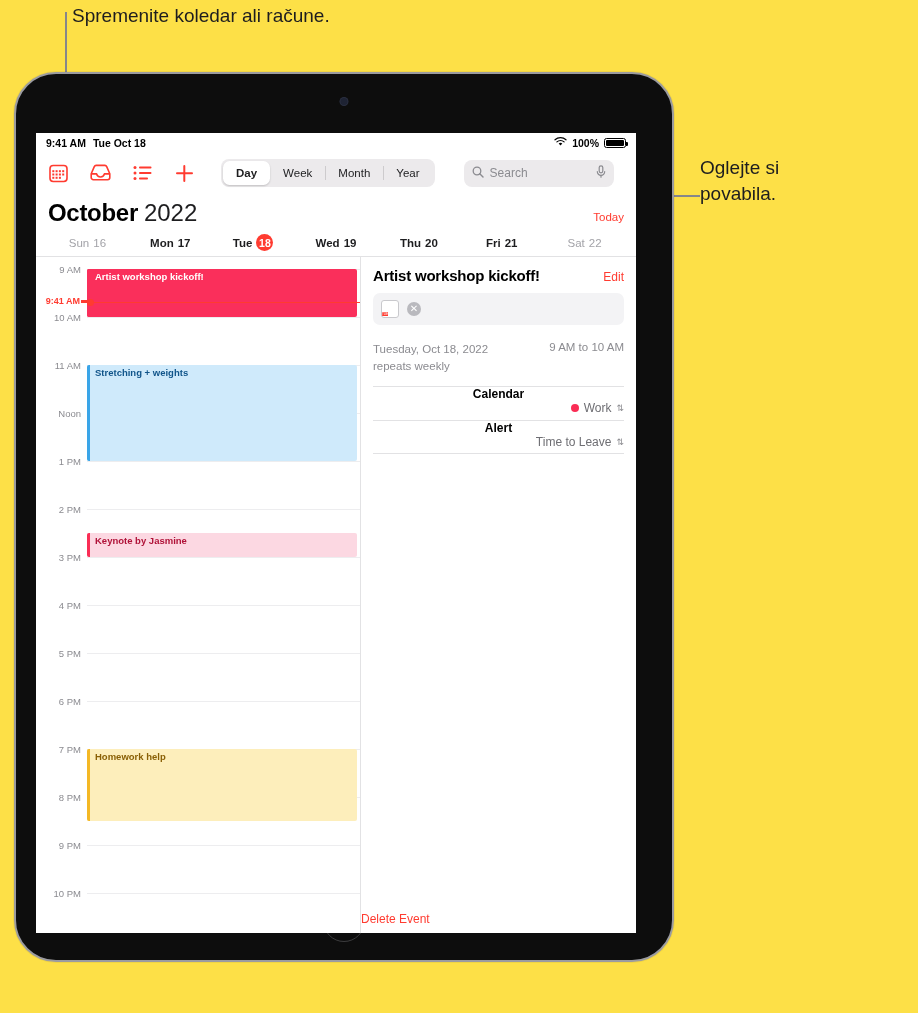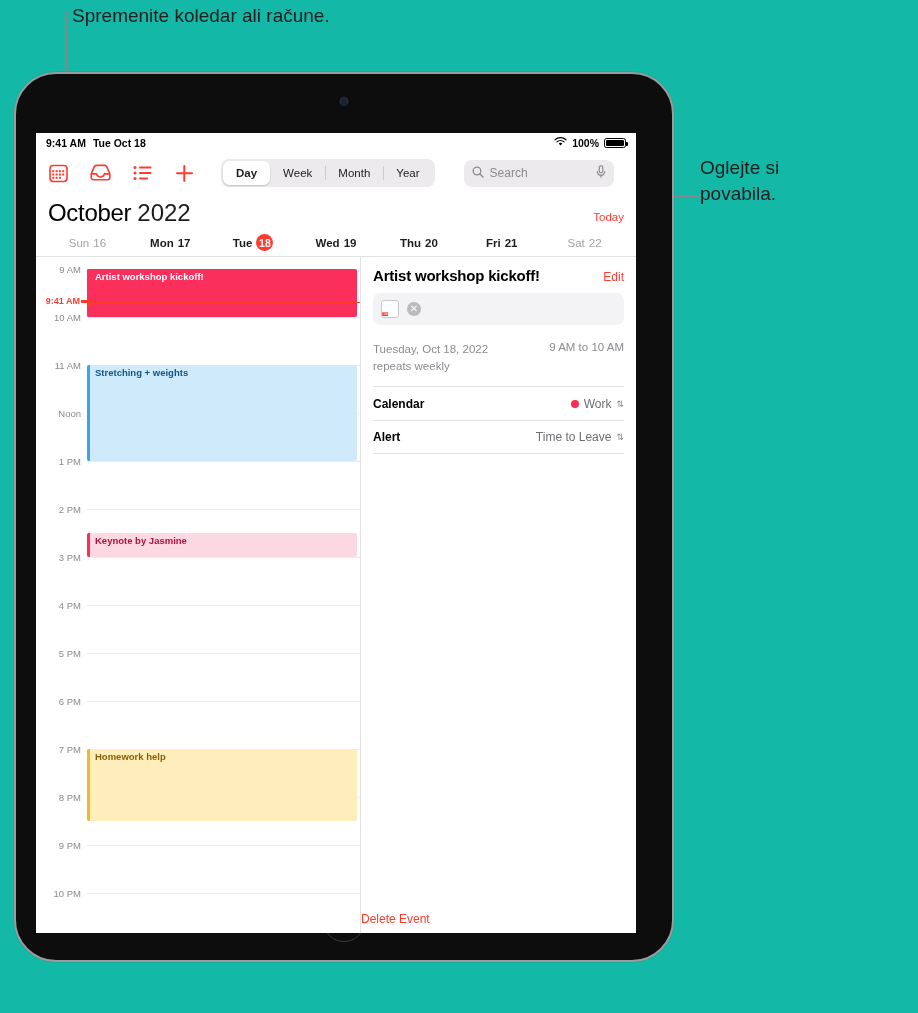--- a/index.html
+++ b/index.html
@@ -2,21 +2,21 @@
 <html><head>
 <meta charset="utf-8">
 <style>
   * { box-sizing: border-box; margin: 0; padding: 0; }
   html, body {
     width: 918px; height: 1013px;
     background: #ffffff;
     font-family: "Liberation Sans", sans-serif;
     overflow: hidden;
   }
-  #root { position: relative; width: 918px; height: 1013px; background:#14b8a6; }
+  #root { position: relative; width: 918px; height: 1013px; background:#fde047; }
 
   
   .callout-text {
     position: absolute;
     font-size: 19px;
     color: #1d1d1f;
     line-height: 1.35;
     white-space: pre-line;
   }
   #callout-top { left: 72px; top: 3px; }
@@ -91,21 +91,21 @@
     margin-left: 29px;
     display:flex; align-items:center; gap:6px;
     background:#eceaec; border-radius:8px; height:27px; width:150px; padding: 0 8px;
   }
   .searchbox .ph { font-size:12px; color:#8b8b90; flex:1; }
 
   
   #monthbar {
     display:flex; align-items:baseline; padding: 6px 12px 2px 12px;
   }
-  #month-name { font-size:24px; font-weight:normal; color:#000; letter-spacing:-.3px; }
+  #month-name { font-size:24px; font-weight:bold; color:#000; letter-spacing:-.3px; }
   #month-year { font-size:24px; font-weight:normal; color:#1d1d1f; margin-left:6px; }
   #today-btn { margin-left:auto; font-size:11.5px; color:#ff3b30; cursor:pointer; }
 
   
   #daystrip {
     display:flex; align-items:center; height:28px;
     padding: 0 10px; border-bottom:1px solid #e2e2e4;
   }
   .day-cell {
     flex:1; text-align:center; font-size:11.5px; font-weight:bold; color:#1d1d1f;
@@ -175,21 +175,21 @@
     width:14px; height:14px; border-radius:50%; background:#b9b9be;
     color:#fff; font-size:10px; line-height:14px; text-align:center; cursor:pointer; flex:none;
   }
 
   #when { margin-top:16px; display:flex; color:#8b8b90; font-size:11.5px; }
   #when .left { line-height:1.45; }
   #when .right { margin-left:auto; }
 
   .row {
     margin-top:12px; border-top:1px solid #e2e2e4;
-    height:34px; display:flex; align-items:center; font-size:12px; cursor:pointer;
+    height:34px; display:flex; align-items:center; font-size:12px; cursor:pointer;flex-direction:column;
   }
   .row.last { border-bottom:1px solid #e2e2e4; margin-top:0; }
   .row .lbl { font-weight:bold; color:#000; }
   .row .val { margin-left:auto; color:#6e6e73; display:flex; align-items:center; gap:5px; }
   .dot-work { width:8px; height:8px; border-radius:50%; background:#fa2d55; }
   .chev { font-size:9px; color:#8b8b90; }
 
   #delete-event {
     position:absolute; left:0; right:0; bottom:14px; text-align:left;
     font-size:12px; color:#ff3b30; cursor:pointer;

